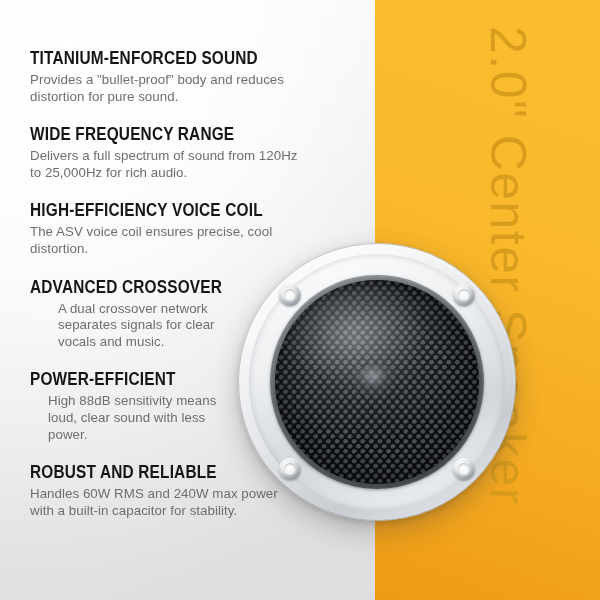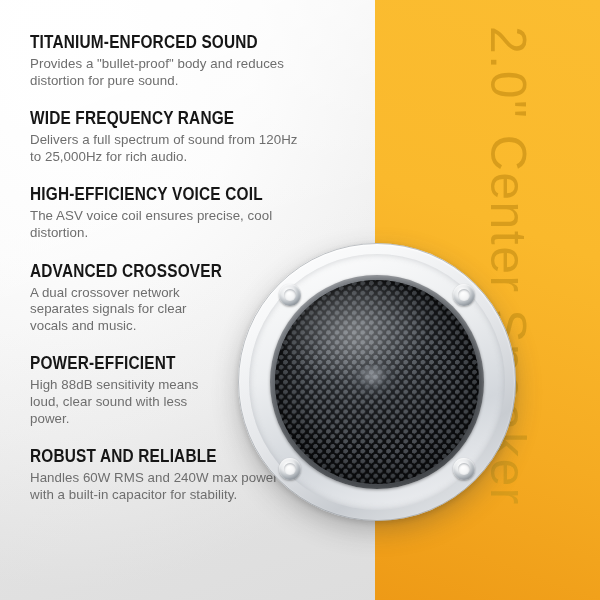--- a/index.html
+++ b/index.html
@@ -40,21 +40,21 @@
     color:#d79c1c;
     opacity:.95;
     transform-origin:0 0;
     transform:rotate(90deg);
     left:162px;
     top:26px;
   }
 
   
   .features{
-    position:absolute;left:30px;top:32px;width:290px;
+    position:absolute;left:30px;top:48px;width:290px;
   }
   .feature{margin-bottom:19px;}
   .feature:last-child{margin-bottom:8px;}
   .f-title{
     font-family:"Liberation Sans Narrow","Liberation Sans",sans-serif;
     font-weight:700;
     font-size:17.5px;
     line-height:20px;
     letter-spacing:.2px;
     color:#161616;
@@ -169,26 +169,26 @@
       <p class="f-body">Delivers a full spectrum of sound from 120Hz to 25,000Hz for rich audio.</p>
     </div>
 
     <div class="feature">
       <p class="f-title">HIGH-EFFICIENCY VOICE COIL</p>
       <p class="f-body">The ASV voice coil ensures precise, cool distortion.</p>
     </div>
 
     <div class="feature">
       <p class="f-title">ADVANCED CROSSOVER</p>
-      <p class="f-body" style="max-width:175px;">A dual crossover network separates signals for clear vocals and music.</p>
+      <p class="f-body" style="max-width:175px;margin-left:28px;">A dual crossover network separates signals for clear vocals and music.</p>
     </div>
 
     <div class="feature">
       <p class="f-title">POWER-EFFICIENT</p>
-      <p class="f-body" style="max-width:180px;">High 88dB sensitivity means loud, clear sound with less power.</p>
+      <p class="f-body" style="max-width:180px;margin-left:18px;">High 88dB sensitivity means loud, clear sound with less power.</p>
     </div>
 
     <div class="feature">
       <p class="f-title">ROBUST AND RELIABLE</p>
       <p class="f-body">Handles 60W RMS and 240W max power with a built-in capacitor for stability.</p>
     </div>
 
   </div>
 
   <div class="speaker">

